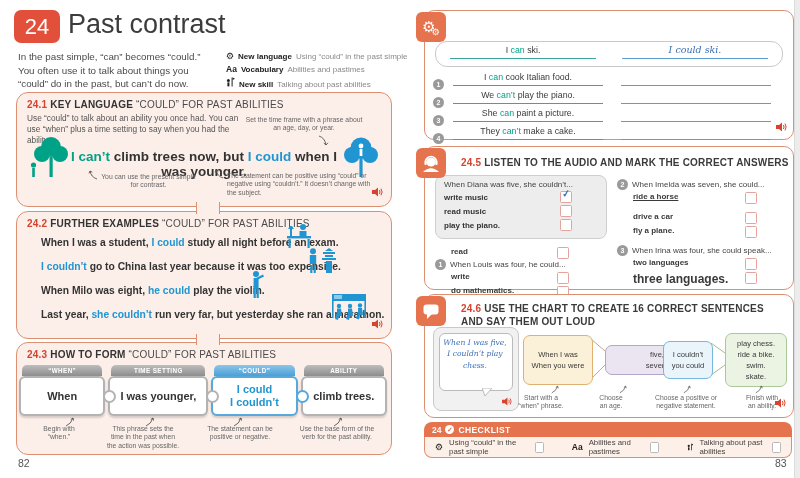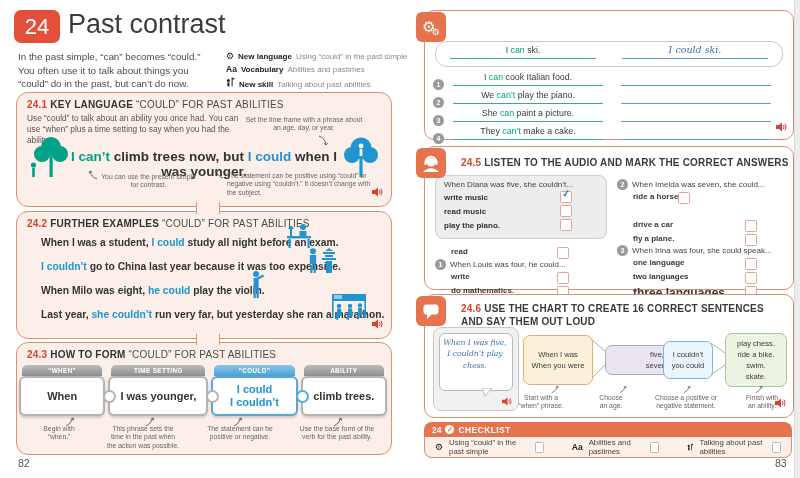--- a/index.html
+++ b/index.html
@@ -342,21 +342,21 @@
       <span style="font-size:8px;font-weight:bold;color:#333;">play the piano.</span>
       <span class="checkbox" style="margin-right:26px;"></span>
     </div>
   </div>
 
   <div class="abs" style="left:192px;top:32px;width:168px;">
     <div style="display:flex;gap:4px;align-items:center;">
         <span class="badge">2</span>
       <span style="font-size:8px;color:#444;">When Imelda was seven, she could...</span>
       </div>
-    <div style="display:flex;margin:2px 0 16px 16px;">
+    <div style="display:flex;justify-content:space-between;margin:2px 0 8px 16px;text-decoration:underline;">
         <span style="font-size:8px;font-weight:bold;">ride a horse</span>
         <span class="checkbox" style="margin-right:28px;"></span>
       </div>
     <div style="display:flex;justify-content:space-between;margin:2px 0 0 16px;">
         <span style="font-size:8px;font-weight:bold;">drive a car</span>
         <span class="checkbox" style="margin-right:28px;"></span>
       </div>
     <div style="display:flex;justify-content:space-between;margin:2px 0 0 16px;">
         <span style="font-size:8px;font-weight:bold;">fly a plane.</span>
         <span class="checkbox" style="margin-right:28px;"></span>
@@ -379,24 +379,20 @@
     <div style="display:flex;justify-content:space-between;margin:2px 0 0 16px;">
         <span style="font-size:8px;font-weight:bold;">do mathematics.</span>
         <span class="checkbox" style="margin-right:34px;"></span>
       </div>
   </div>
 
   <div class="abs" style="left:192px;top:98px;width:168px;">
     <div style="display:flex;gap:4px;align-items:center;">
         <span class="badge">3</span>
       <span style="font-size:8px;color:#444;">When Irina was four, she could speak...</span>
-      </div>
-    <div style="display:flex;justify-content:space-between;margin:2px 0 0 16px;">
-        <span style="font-size:8px;font-weight:bold;">one language</span>
-        <span class="checkbox" style="margin-right:28px;"></span>
       </div>
     <div style="display:flex;justify-content:space-between;margin:2px 0 0 16px;">
         <span style="font-size:8px;font-weight:bold;">two languages</span>
         <span class="checkbox" style="margin-right:28px;"></span>
       </div>
     <div style="display:flex;justify-content:space-between;margin:2px 0 0 16px;">
         <span style="font-size:12px;font-weight:bold;">three languages.</span>
         <span class="checkbox" style="margin-right:28px;"></span>
       </div>
   </div>

